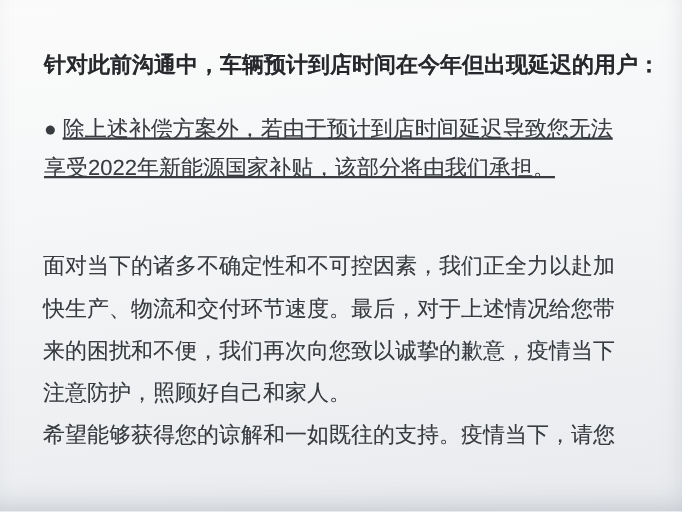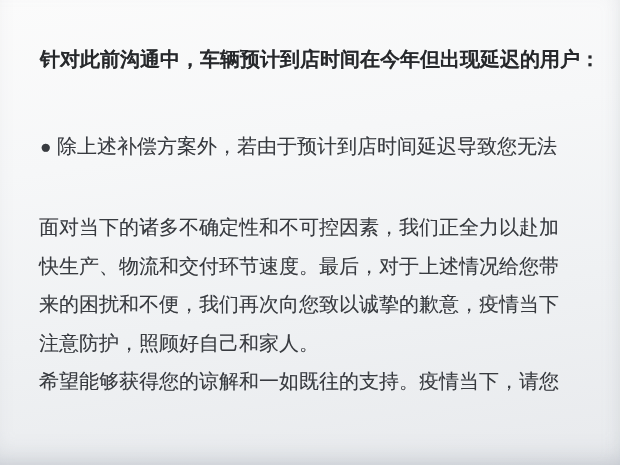--- a/index.html
+++ b/index.html
@@ -19,33 +19,34 @@
       inset -12px 0 26px -20px rgba(150,158,168,0.28);
   }
   .heading {
     position:absolute; left:40px; top:44px;
     font-size:20px; font-weight:700; line-height:30px;
     color:var(--heading-text,#26282b);
     white-space:nowrap;
     text-shadow:0 0 0.6px rgba(30,32,36,0.45);
   }
   .bullet-block {
-    position:absolute; left:40px; top:129px;
+    position:absolute; left:40px; top:101px;
     font-size:20px; line-height:34px;
     color:var(--body-text,#383b40);
     text-shadow:0 0 0.5px rgba(56,59,64,0.35);
+    text-decoration:underline;
   }
   .bullet-block .line { white-space:nowrap; }
   .marker {
     display:inline-block; width:17px;
     font-size:19px;
     color:var(--body-text,#383b40);
   }
   .paragraph {
-    position:absolute; left:39px; top:208px;
+    position:absolute; left:39px; top:223px;
     font-size:20px; line-height:38.5px;
     color:var(--body-text,#383b40);
     text-shadow:0 0 0.5px rgba(56,59,64,0.35);
   }
   .paragraph .line { white-space:nowrap; }
   .watermark {
     position:absolute; left:563px; top:468px;
     font-size:16px; line-height:15px; letter-spacing:0.5px;
     color:var(--watermark,#d8ccc8);
     white-space:nowrap;
@@ -54,20 +55,21 @@
 </style>
 </head>
 <body>
 
 <div class="screen">
 
   <div class="heading">针对此前沟通中，车辆预计到店时间在今年但出现延迟的用户：</div>
 
   <div class="bullet-block">
     <div class="line"><span class="marker">●</span><span>除上述补偿方案外，若由于预计到店时间延迟导致您无法</span></div>
+    <div class="line"><span>享受2022年新能源国家补贴，该部分将由我们承担。</span></div>
   </div>
 
   <div class="paragraph">
     <div class="line">面对当下的诸多不确定性和不可控因素，我们正全力以赴加</div>
     <div class="line">快生产、物流和交付环节速度。最后，对于上述情况给您带</div>
     <div class="line">来的困扰和不便，我们再次向您致以诚挚的歉意，疫情当下</div>
     <div class="line">注意防护，照顾好自己和家人。</div>
     <div class="line">希望能够获得您的谅解和一如既往的支持。疫情当下，请您</div>
   </div>
 

